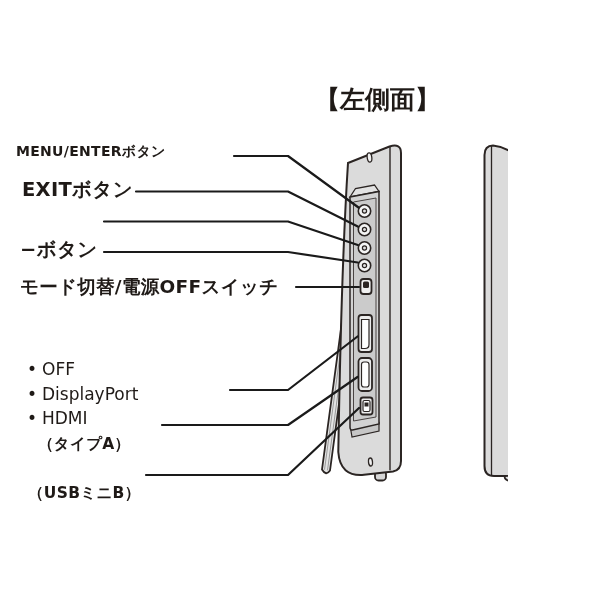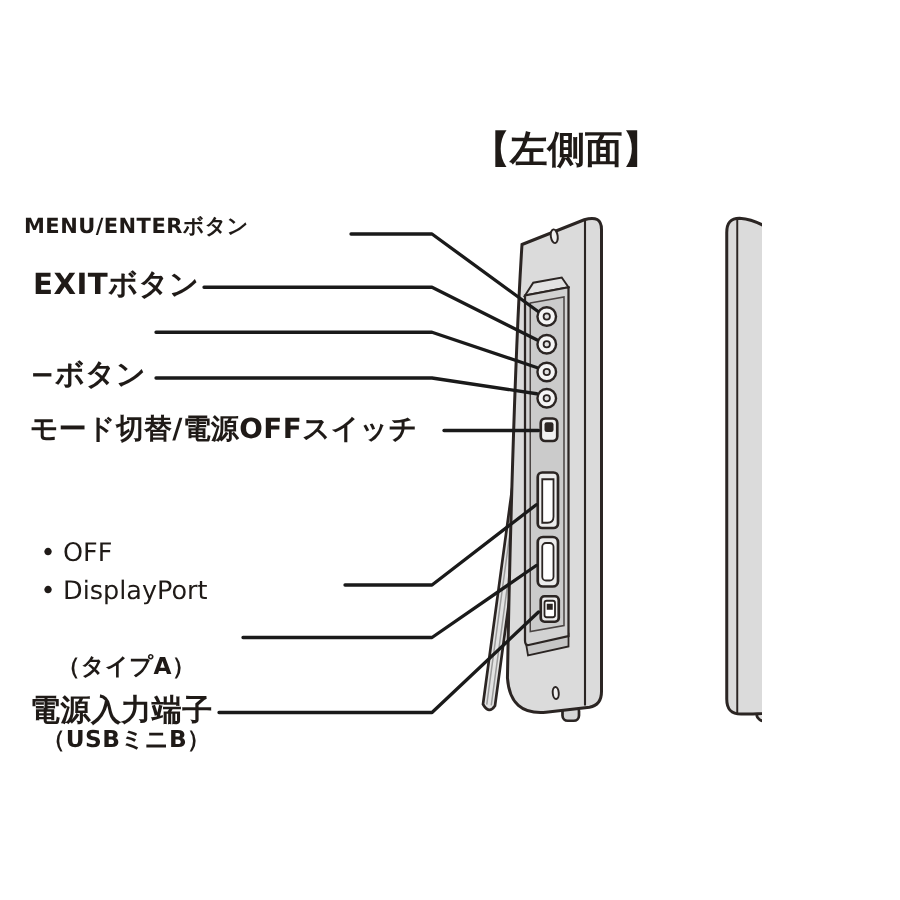--- a/index.html
+++ b/index.html
@@ -33,24 +33,24 @@
   <div class="header hdr-left">【左側面】</div>
 
   <div class="label lbl-menu">MENU/ENTERボタン</div>
   <div class="label lbl-exit">EXITボタン</div>
   <div class="label lbl-minus">−ボタン</div>
   <div class="label lbl-mode">モード切替/電源OFFスイッチ</div>
 
   <div class="bullets">
     <div><span class="b">•</span><span>OFF</span></div>
     <div><span class="b">•</span><span>DisplayPort</span></div>
+    <div><span class="b">•</span><span>HDMI</span></div>
   </div>
 
   <div class="label lbl-hdmi-sub">（タイプA）</div>
-  <div class="label lbl-power">電源入力端子</div>
   <div class="label lbl-power-sub">（USBミニB）</div>
 
   <svg width="600" height="600" viewBox="0 0 600 600">
 
     <g>
 
       <path d="M342,321.5 L350,322.5 L330,470.5 Q326,476.5 322,469.5 Z" fill="#e3e3e3" stroke="#2b2523" stroke-width="1.8"></path>
       <path d="M344.5,321.7 L324.5,469.7 M347.5,322.3 L327.5,470.3" fill="none" stroke="#9a9a9a" stroke-width="1"></path>
 
       <rect x="375" y="470.5" width="11" height="10" rx="3.5" fill="#d6d6d6" stroke="#2b2523" stroke-width="1.8"></rect>

